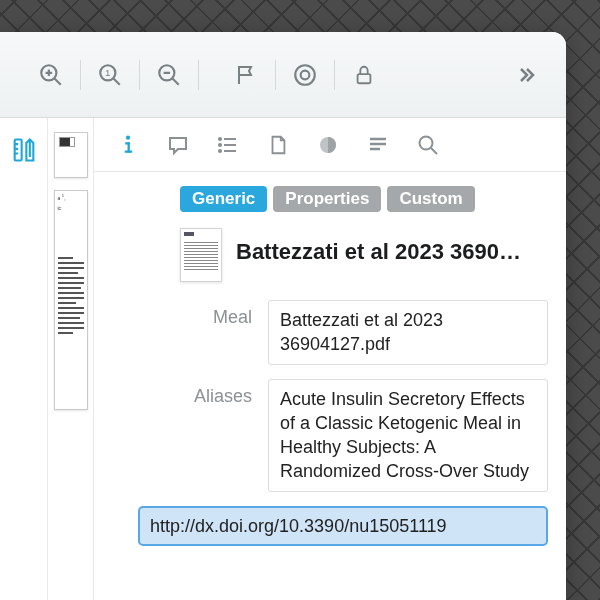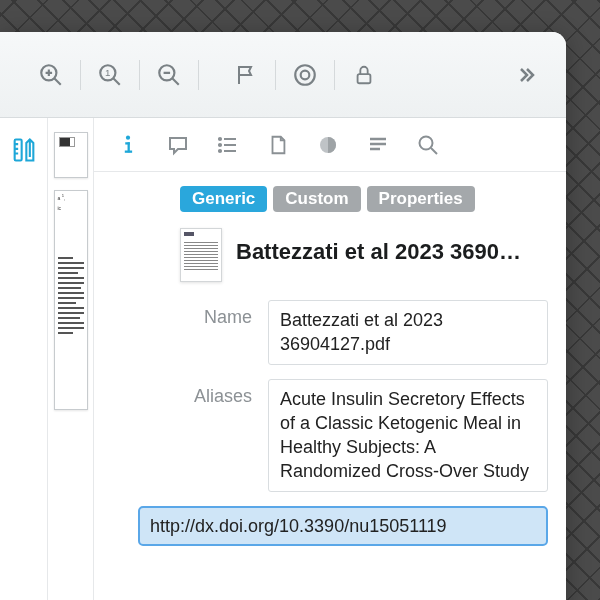--- a/index.html
+++ b/index.html
@@ -384,22 +384,22 @@
         <div class="it-btn">
           <svg width="24" height="24" viewBox="0 0 24 24" fill="none" stroke="currentColor" stroke-width="2">
               <circle cx="10" cy="10" r="6.5"></circle>
               <line x1="15" y1="15" x2="21" y2="21"></line>
             </svg>
         </div>
       </div>
 
       <div class="tabs-row">
         <div class="tab-pill active">Generic</div>
+        <div class="tab-pill inactive">Properties</div>
         <div class="tab-pill inactive">Custom</div>
-        <div class="tab-pill inactive">Properties</div>
       </div>
 
       <div class="item-header">
         <div class="doc-thumb">
           <div class="doc-thumb-lines" style="margin-top:10px">
             <div></div>
               <div></div>
               <div></div>
               <div></div>
               <div></div>
@@ -409,21 +409,21 @@
               <div></div>
               <div></div>
           </div>
         </div>
         <div class="item-title">Battezzati et al 2023 3690…</div>
       </div>
 
       <div class="fields">
 
         <div class="field-row">
-          <div class="field-label">Name</div>
+          <div class="field-label">Meal</div>
           <div class="field-value">Battezzati et al 2023 36904127.pdf</div>
         </div>
 
         <div class="field-row">
           <div class="field-label">Aliases</div>
           <div class="field-value">Acute Insulin Secretory Effects of a Classic Ketogenic Meal in Healthy Subjects: A Randomized Cross-Over Study</div>
         </div>
 
         <div class="field-row">
           <div class="field-value selected">http://dx.doi.org/10.3390/nu15051119</div>

